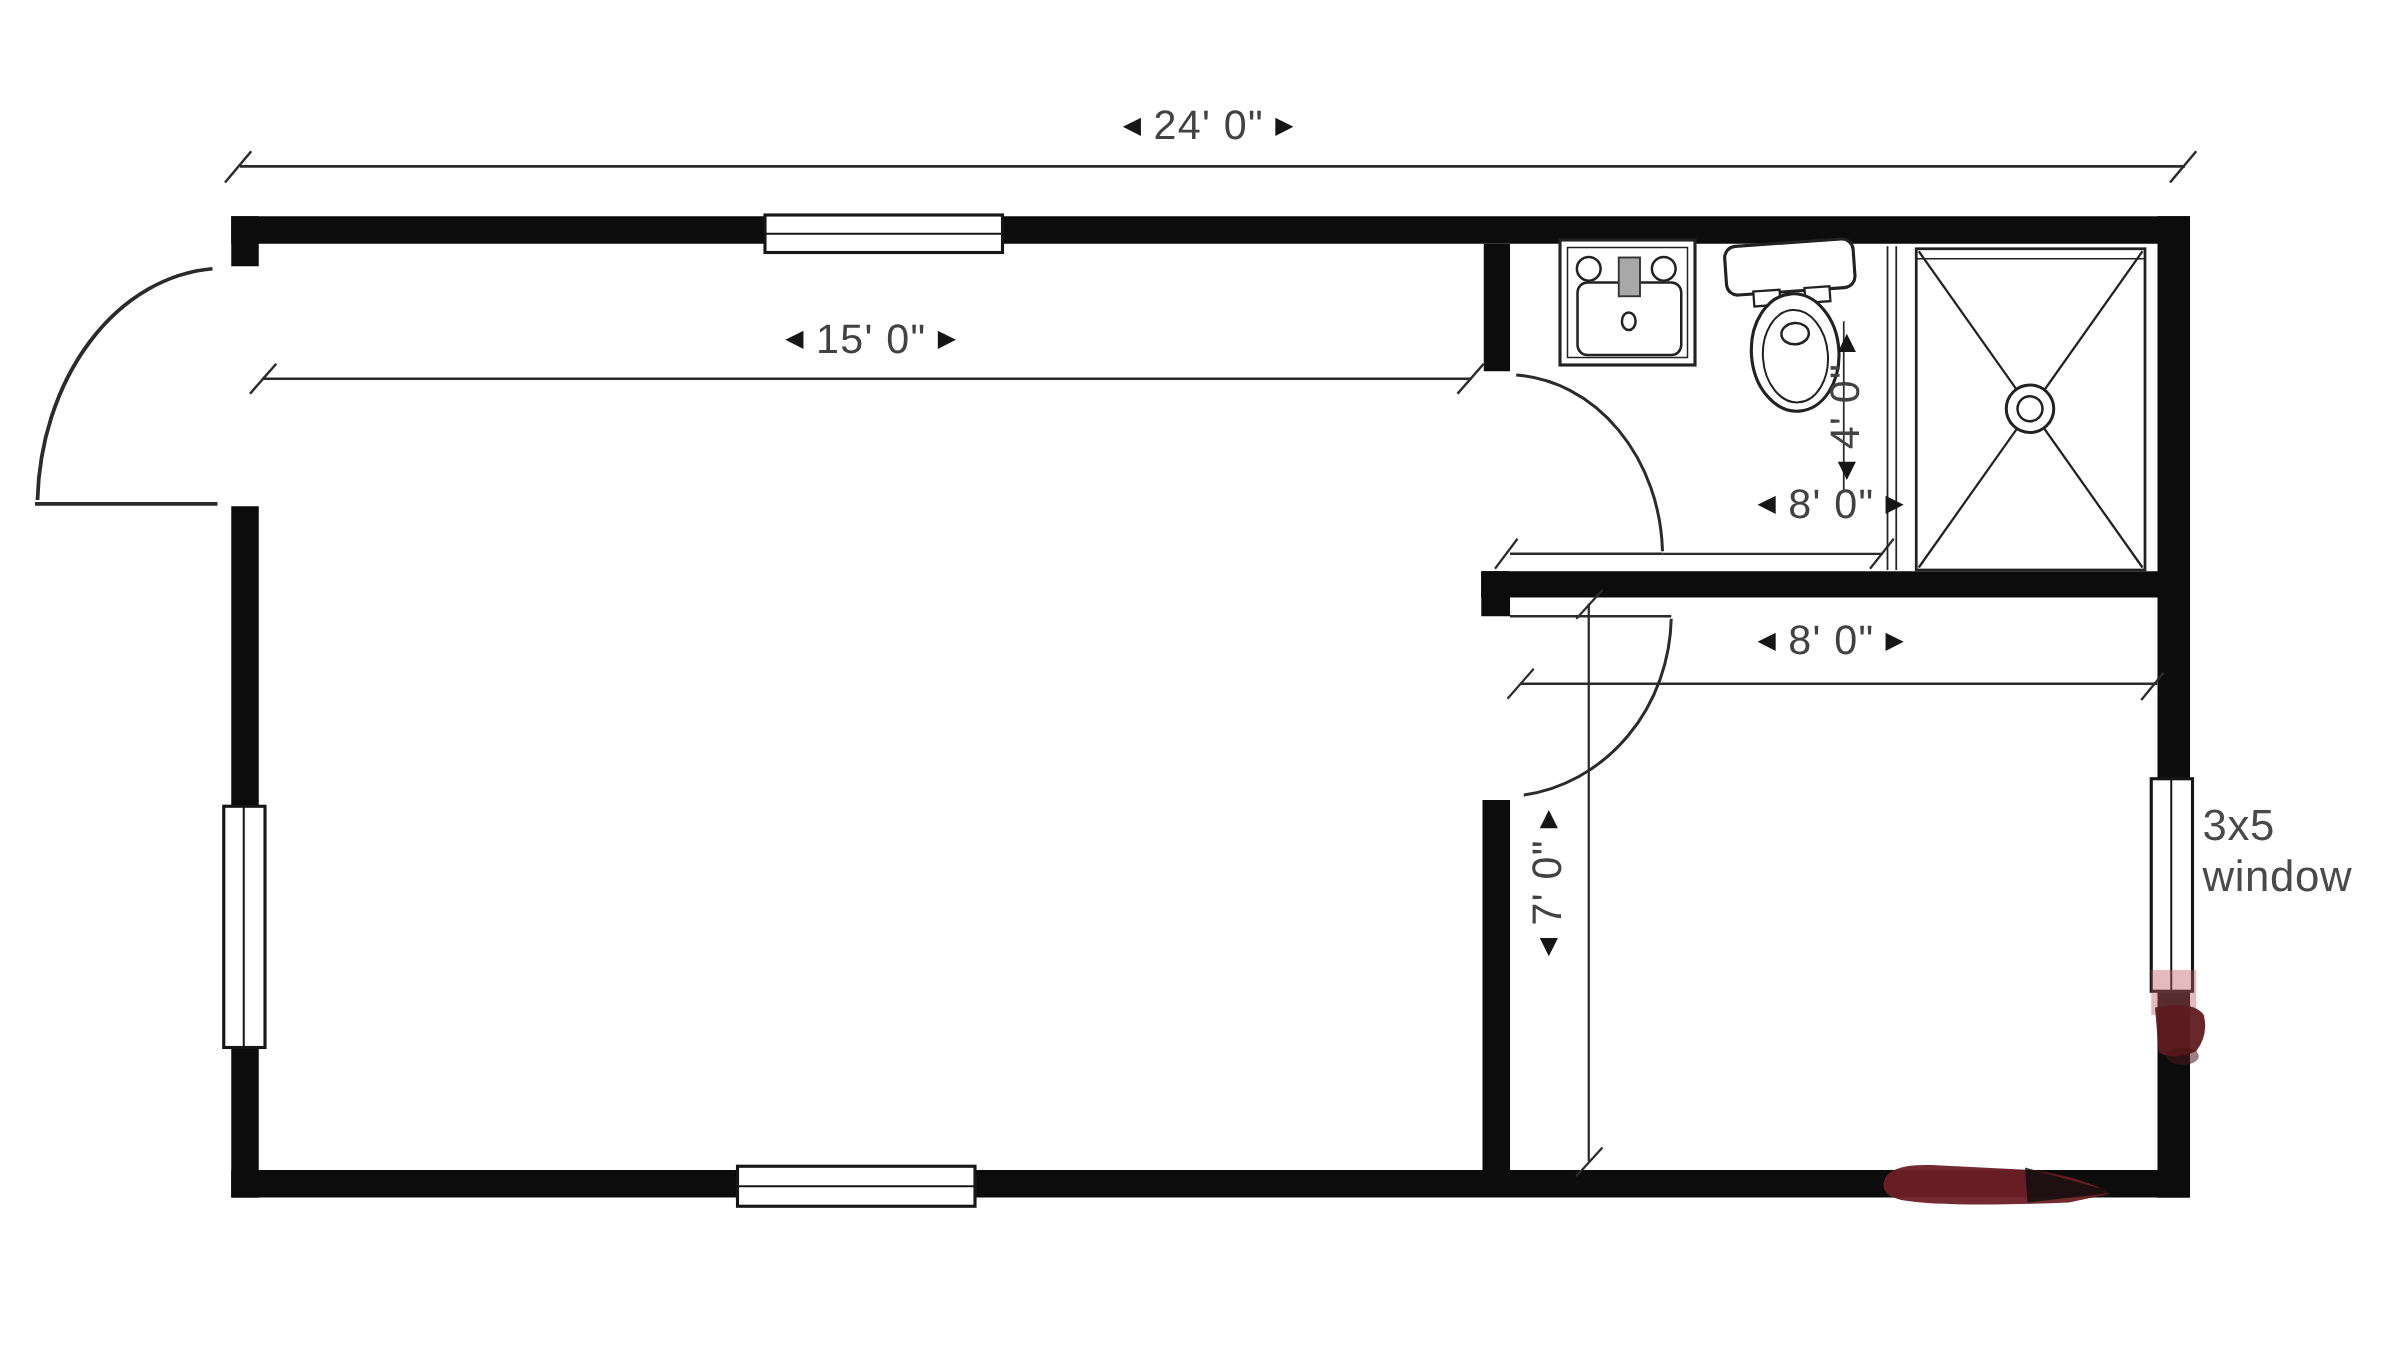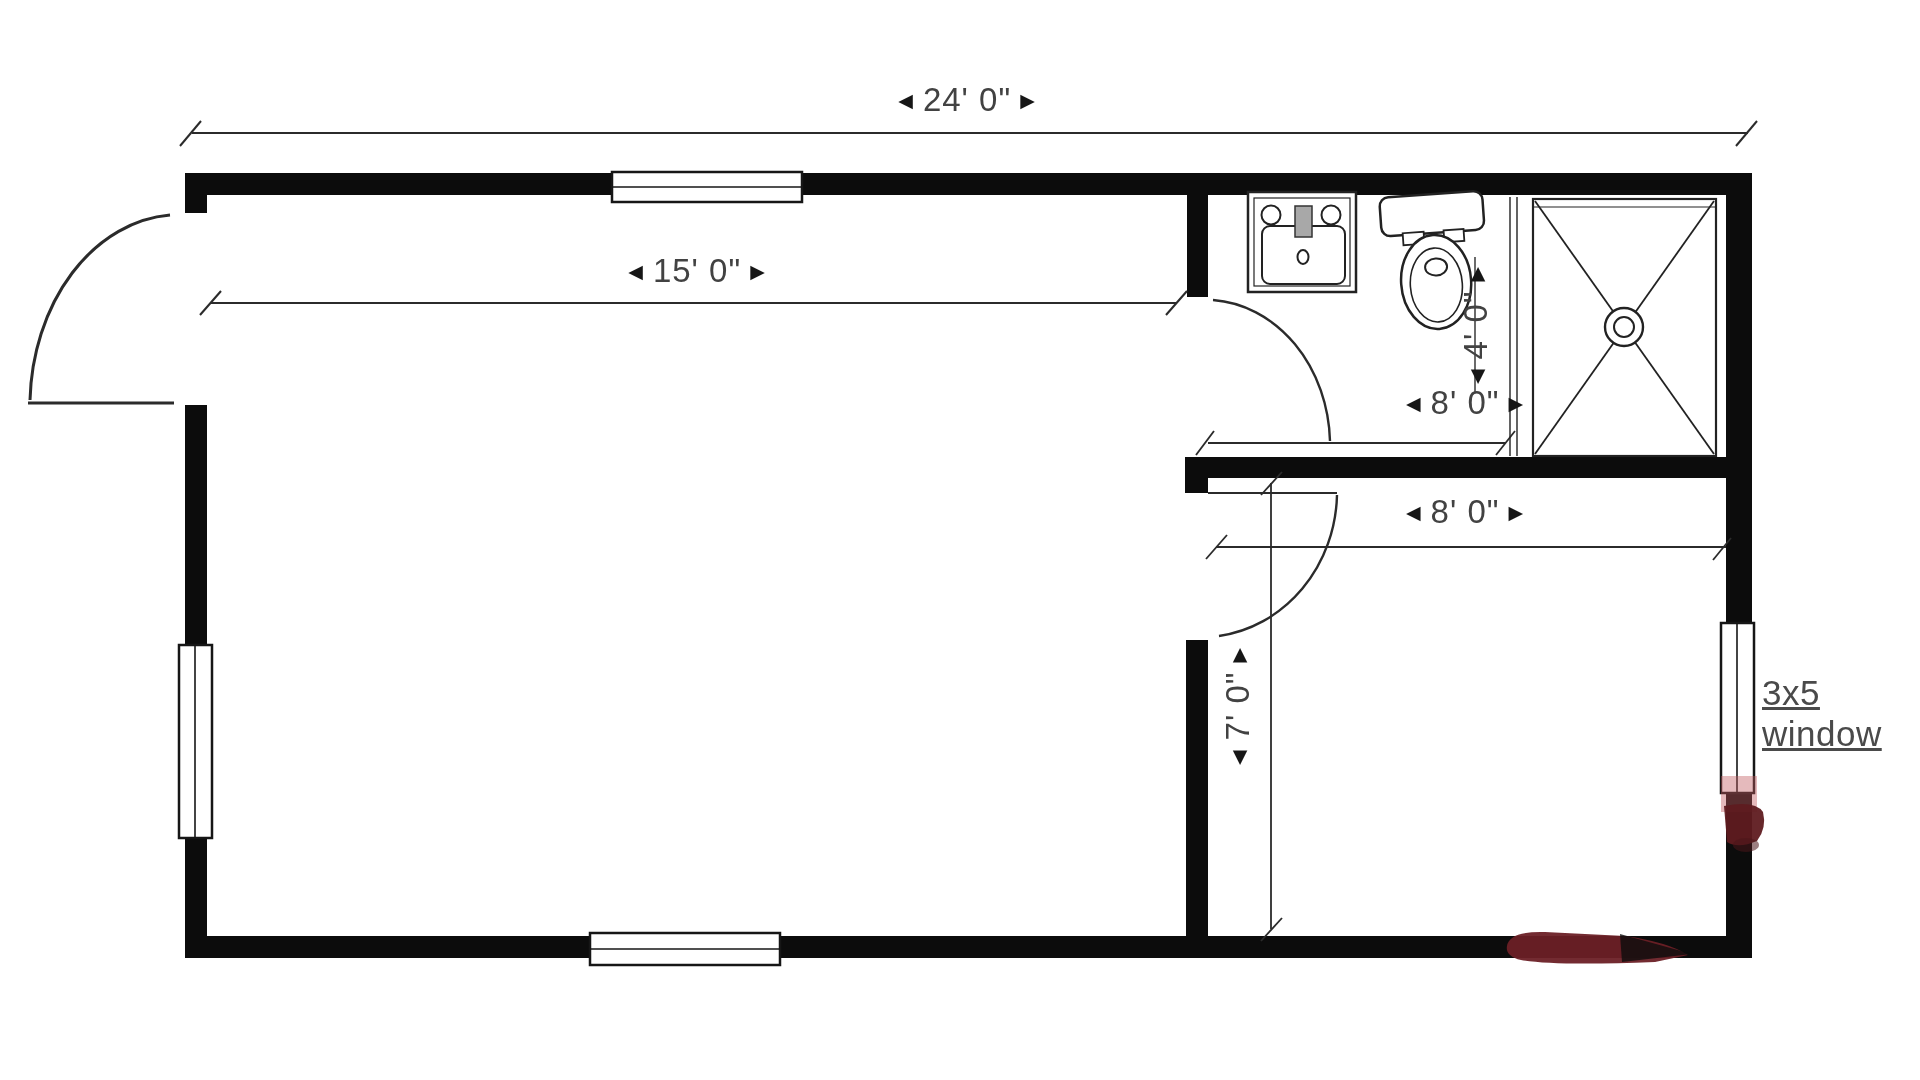--- a/index.html
+++ b/index.html
@@ -175,18 +175,18 @@
     <span>4' 0"</span>
     <span class="arr">▶</span>
   </div>
 
   <div class="dim vert" style="left:1238px;top:706px;">
     <span class="arr">◀</span>
     <span>7' 0"</span>
     <span class="arr">▶</span>
   </div>
 
-  <div class="note" style="left:1762px;top:672px;text-decoration:underline;">
+  <div class="note" style="left:1762px;top:640px;">
     <div>3x5</div>
     <div>window</div>
   </div>
 
 </div>
 
 </body></html>

